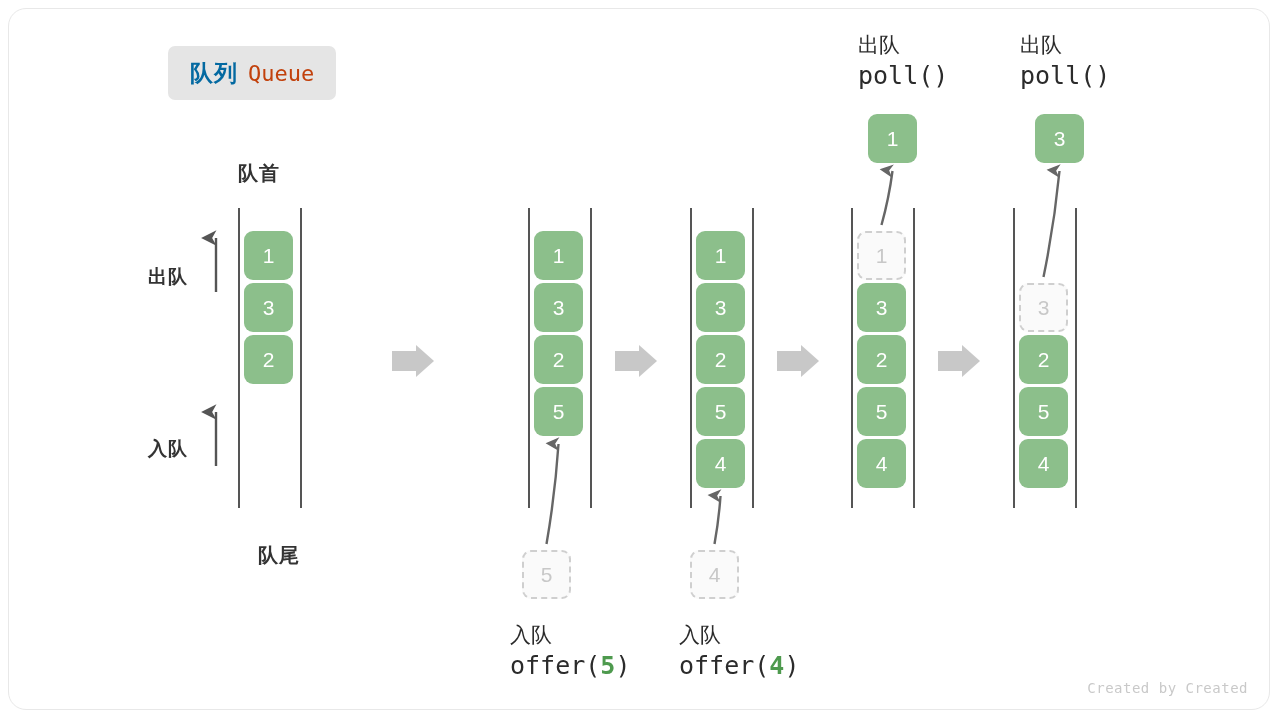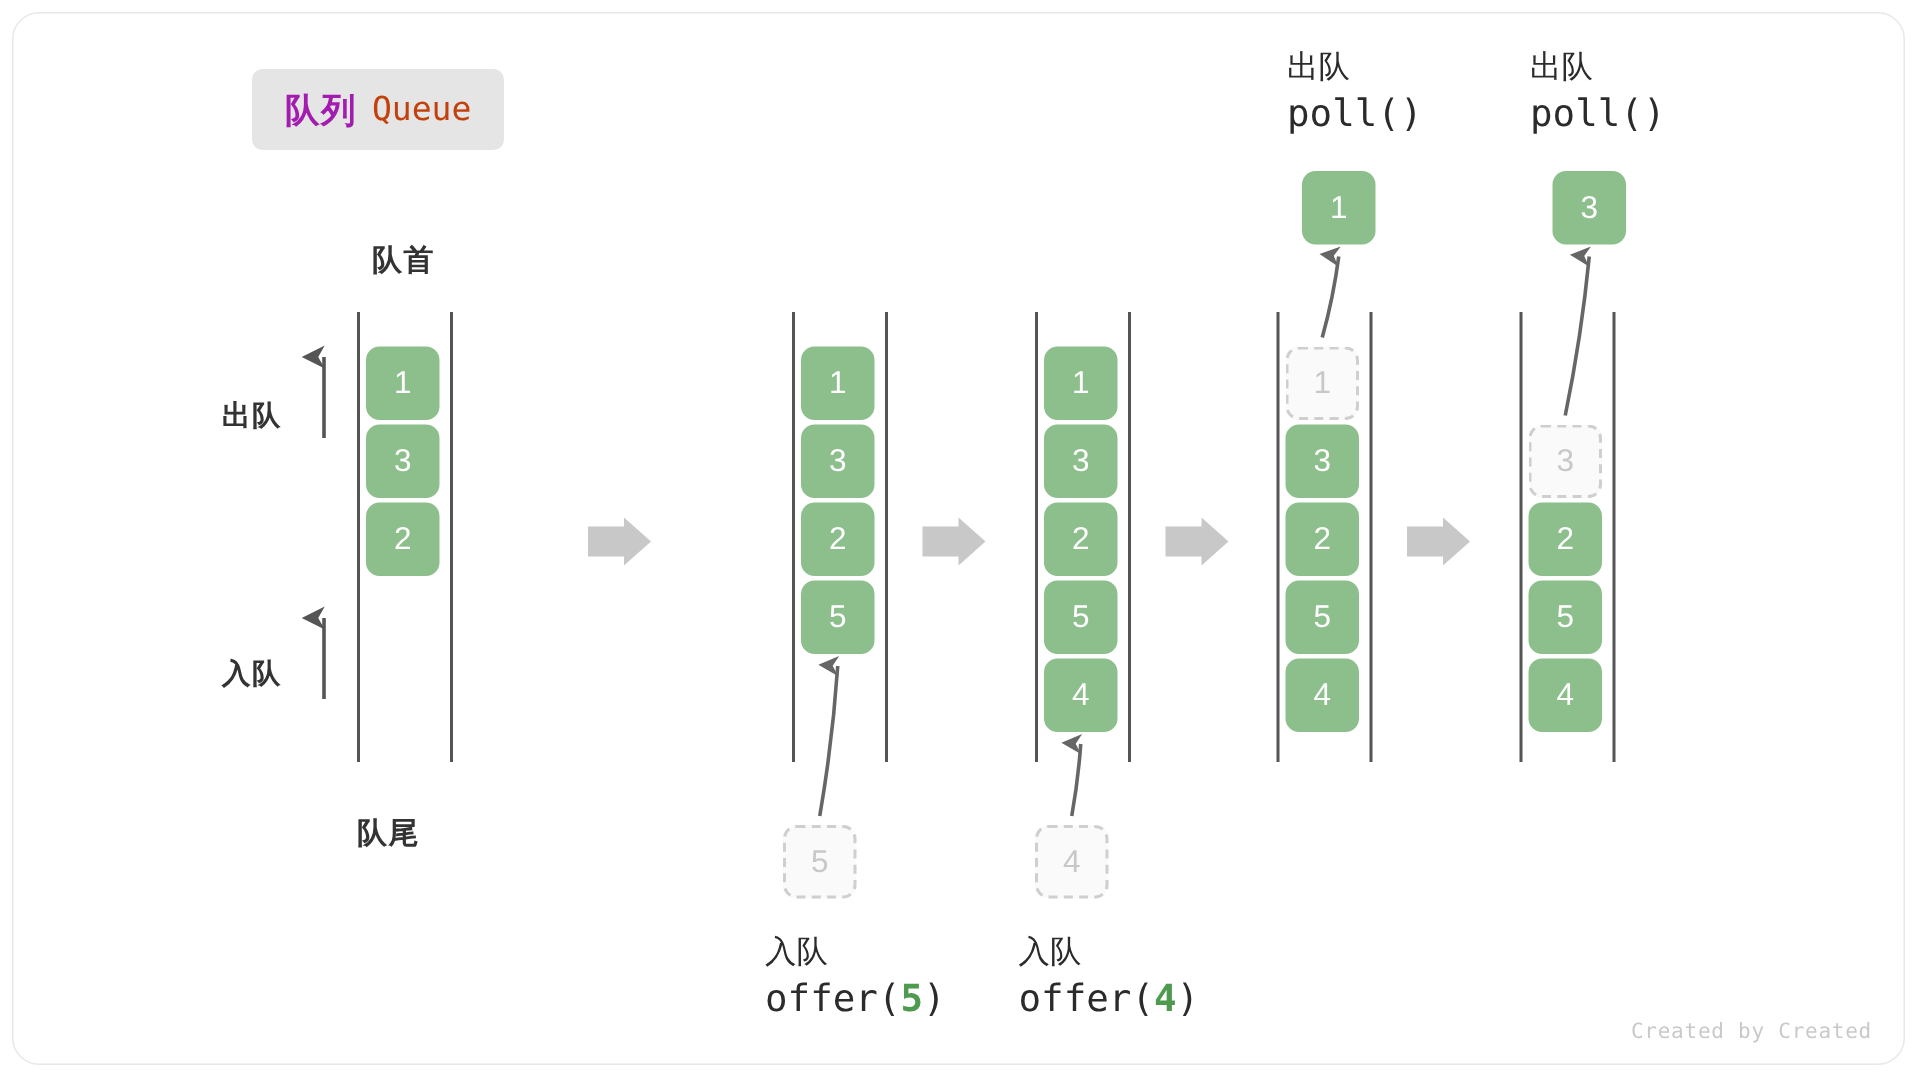--- a/index.html
+++ b/index.html
@@ -39,21 +39,21 @@
     padding: 0 22px;
     background: #e5e5e5;
     border-radius: 7px;
     display: flex;
     align-items: center;
     gap: 10px;
   }
   .title-cn {
     font-size: 23px;
     font-weight: bold;
-    color: #a21caf;
+    color: #0369a1;
     letter-spacing: 1px;
   }
   .title-en {
     font-family: "DejaVu Sans Mono", "Liberation Mono", monospace;
     font-size: 22px;
     color: #c2410c;
   }
 
   
   .column {
@@ -150,22 +150,22 @@
 <body>
 
 <div id="canvas">
   <div class="card"></div>
 
   <div class="title-badge">
     <span class="title-cn">队列</span>
     <span class="title-en">Queue</span>
   </div>
 
-  <div class="head-label" style="left:238px; top:160px; width:62px; text-align:center;">队首</div>
-  <div class="tail-label" style="left:238px; top:542px; width:62px; text-align:left;font-family:Liberation Serif, serif;">队尾</div>
+  <div class="head-label" style="left:238px; top:160px; width:62px; text-align:left;">队首</div>
+  <div class="tail-label" style="left:238px; top:542px; width:62px; text-align:right;font-family:Liberation Serif, serif;">队尾</div>
 
   <div class="side-label" style="left:148px; top:264px;">出队</div>
   <div class="side-label" style="left:148px; top:436px;">入队</div>
 
   <div id="steps-layer">
       <div class="column">
         <div class="rail" style="left: 238px; top: 208px; height: 300px;"></div>
         <div class="rail" style="left: 300px; top: 208px; height: 300px;"></div>
         <div class="cell" style="left: 244px; top: 231px;">1</div>
         <div class="cell" style="left: 244px; top: 283px;">3</div>

